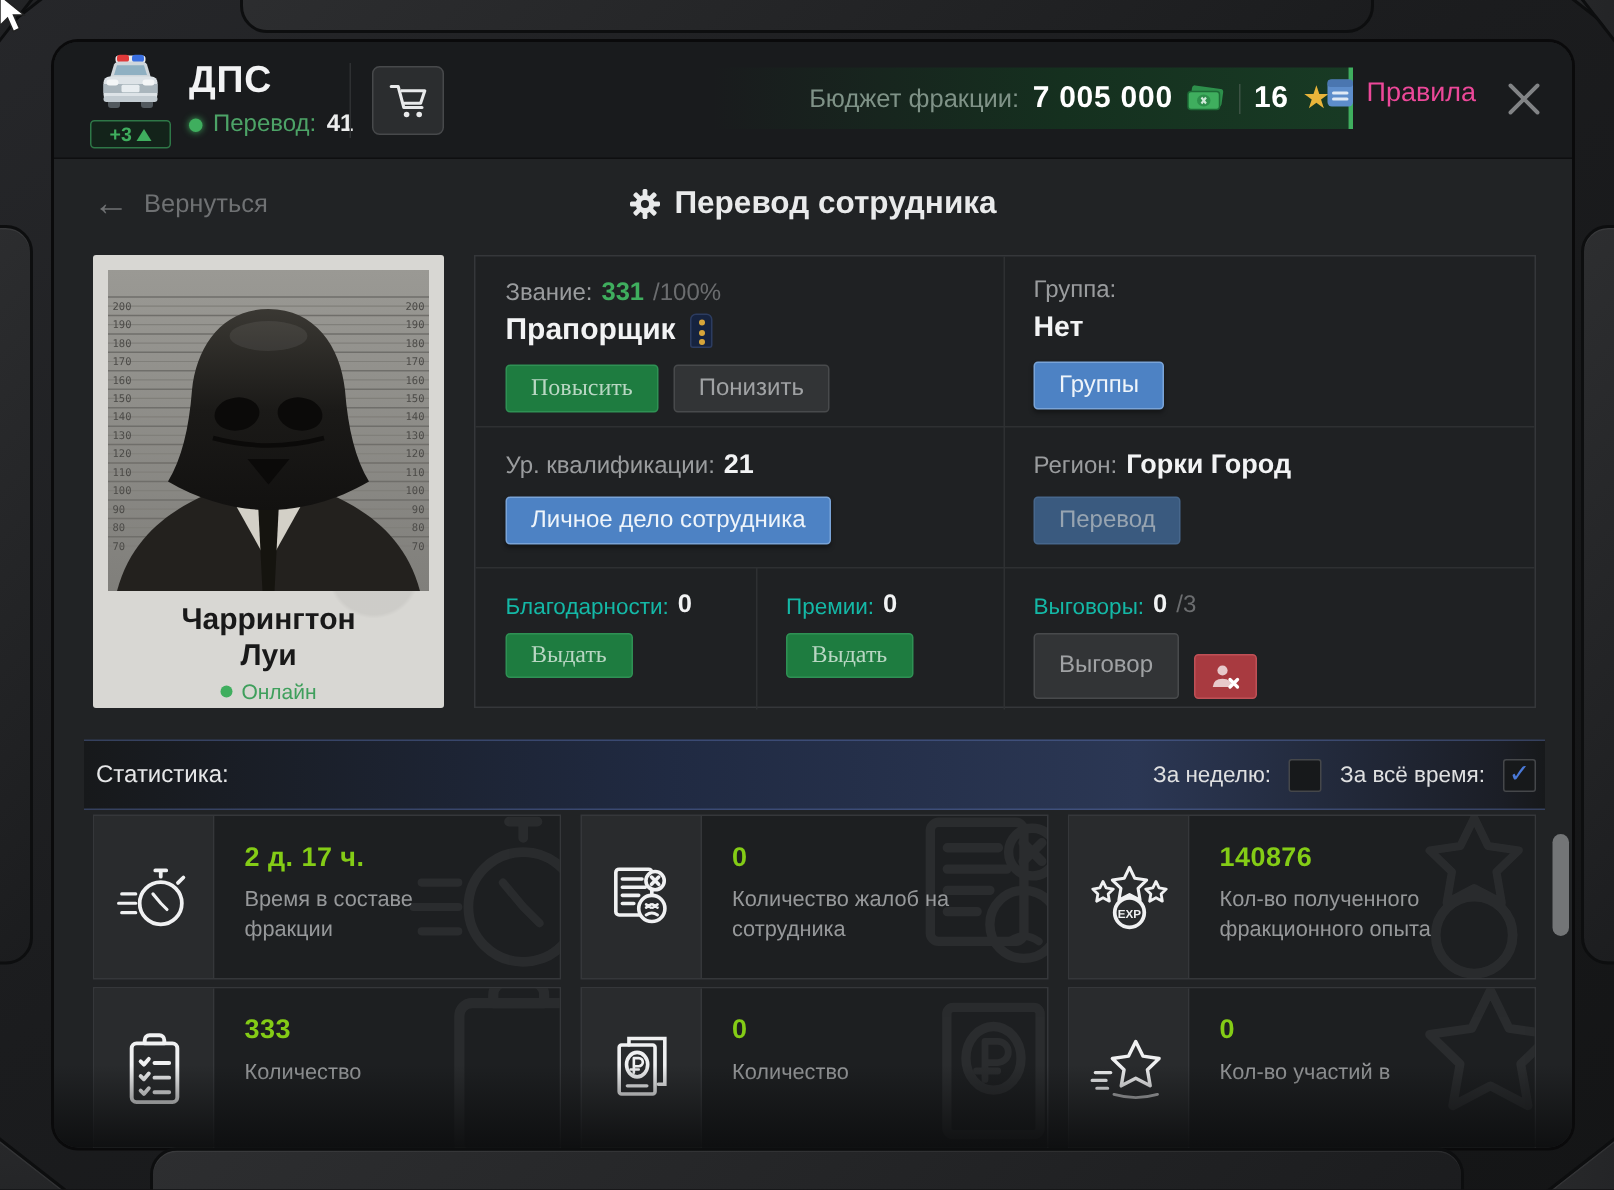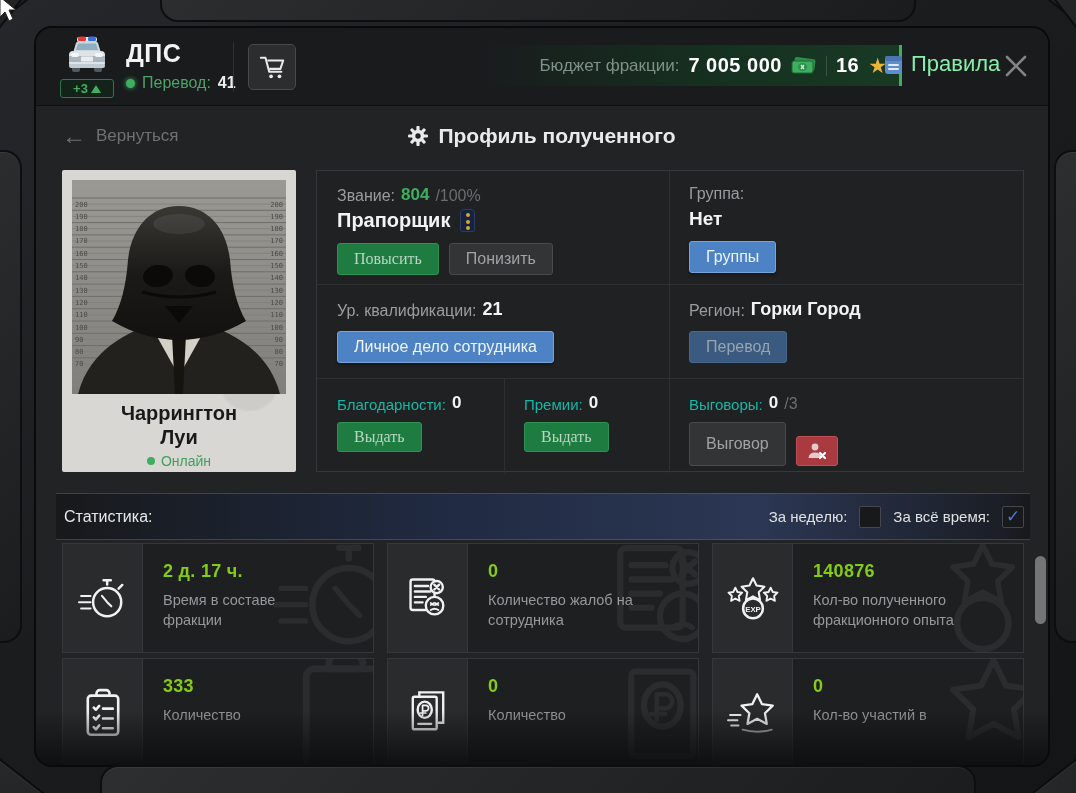--- a/index.html
+++ b/index.html
@@ -53,21 +53,21 @@
               display:flex; align-items:center; justify-content:center; cursor:pointer; }
   .budget { position:absolute; left:439px; top:17px; width:427px; height:41px;
             display:flex; align-items:center; justify-content:flex-end; gap:9px;
             padding-right:12px; border-right:3px solid #3fae5e;
             background:linear-gradient(90deg, rgba(25,27,29,0) 0%, #15301f 55%, #183a24 100%); }
   .budget .lbl { color:#7f9287; font-size:17px; }
   .budget .val { color:#ffffff; font-size:20px; font-weight:bold; letter-spacing:.5px; }
   .budget .sep { width:1px; height:20px; background:#3c5244; }
   .budget .star { color:#e9b43a; font-size:21px; line-height:1; }
   .rules { position:absolute; left:848px; top:23px; display:flex; align-items:center; gap:8px; cursor:pointer; }
-  .rules .lbl { color:#86efac; font-size:22px; }
+  .rules .lbl { color:#ec4899; font-size:18px; }
   .close-btn { position:absolute; left:964px; top:22px; width:32px; height:32px;
                display:flex; align-items:center; justify-content:center; cursor:pointer; }
 
   
   .back { position:absolute; left:26px; top:96px; display:flex; align-items:center;
           gap:10px; color:#6f7173; cursor:pointer; }
   .back .arr { font-size:24px; line-height:1; }
   .back .lbl { font-size:17px; }
   .page-title { position:absolute; left:0; right:0; top:96px; text-align:center; }
   .page-title .inner { display:inline-flex; align-items:center; gap:10px; }
@@ -242,21 +242,21 @@
             <rect x="8.4" y="0" width="3.2" height="5" rx="1" transform="rotate(45 10 10)"></rect>
             <rect x="8.4" y="15" width="3.2" height="5" rx="1" transform="rotate(45 10 10)"></rect>
             <rect x="8.4" y="0" width="3.2" height="5" rx="1" transform="rotate(90 10 10)"></rect>
             <rect x="8.4" y="15" width="3.2" height="5" rx="1" transform="rotate(90 10 10)"></rect>
             <rect x="8.4" y="0" width="3.2" height="5" rx="1" transform="rotate(135 10 10)"></rect>
             <rect x="8.4" y="15" width="3.2" height="5" rx="1" transform="rotate(135 10 10)"></rect>
             <circle cx="10" cy="10" r="6.2"></circle>
           </g>
           <circle cx="10" cy="10" r="2.7" fill="#212325"></circle>
         </svg>
-        <span class="txt">Профиль полученного</span>
+        <span class="txt">Перевод сотрудника</span>
       </span>
     </div>
 
     <div class="photo-card">
       <svg class="mugshot" viewBox="0 0 214 214">
         <defs>
           <linearGradient id="mgbg" x1="0" y1="0" x2="0" y2="1">
             <stop offset="0" stop-color="#9a9994"></stop>
               <stop offset="1" stop-color="#807f7b"></stop>
           </linearGradient>
@@ -349,21 +349,21 @@
     <div class="panel">
       <div class="hdiv" style="top:113px"></div>
       <div class="hdiv" style="top:207px"></div>
       <div class="vdiv" style="left:352px; top:0; height:207px"></div>
       <div class="vdiv" style="left:187px; top:207px; height:95px"></div>
       <div class="vdiv" style="left:352px; top:207px; height:95px"></div>
 
       <div class="cell" style="left:20px; top:14px;">
         <div class="row-line">
           <span class="lbl-g">Звание:</span>
-          <span class="val-green">804</span>
+          <span class="val-green">331</span>
           <span class="val-dim">/100%</span>
         </div>
         <div class="row-line" style="margin-top:4px; gap:10px;">
           <span class="val-w" style="font-size:20px">Прапорщик</span>
           <span class="epaulette">
             <i style="top:3px"></i>
               <i style="top:10px"></i>
               <i style="top:16px"></i>
           </span>
         </div>

